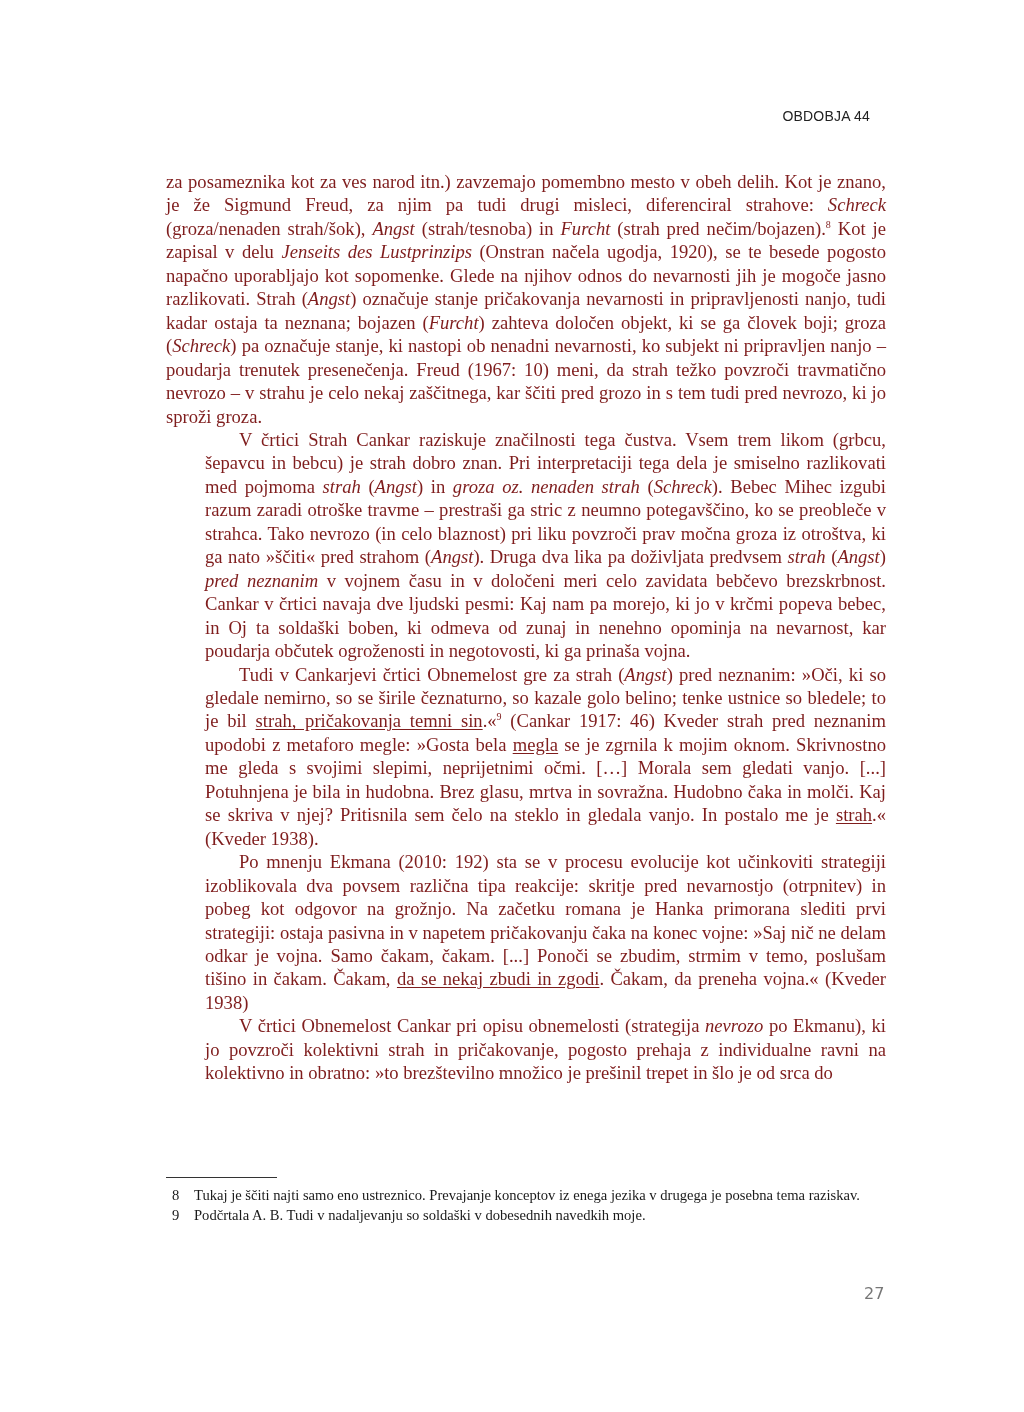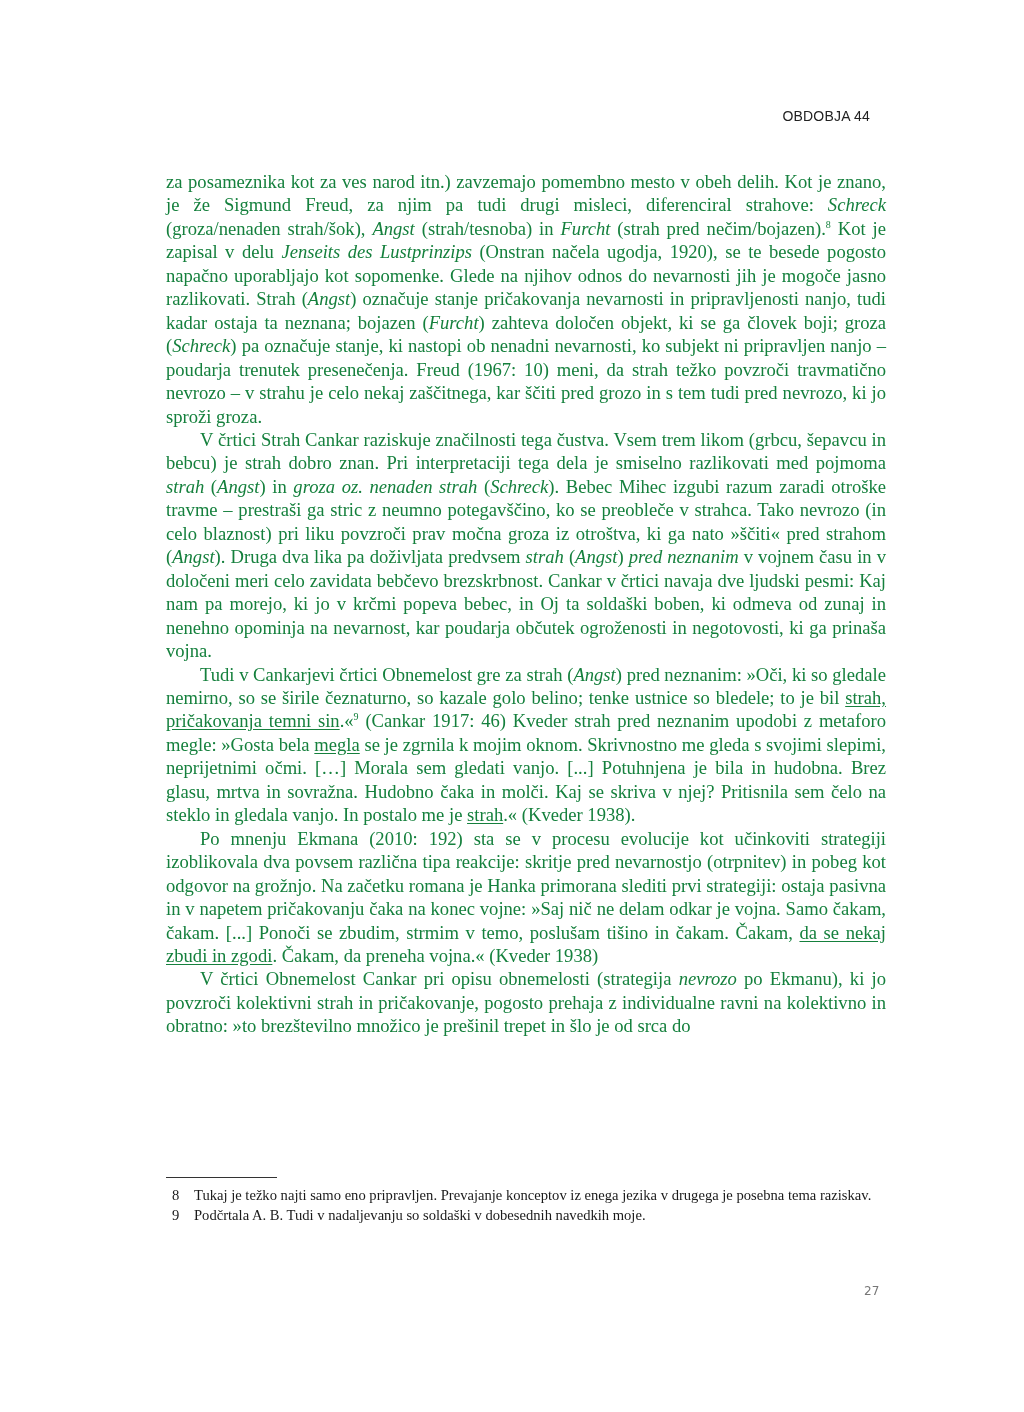--- a/index.html
+++ b/index.html
@@ -4,39 +4,39 @@
 <style>
   html, body { margin: 0; padding: 0; background: #ffffff; }
   body { width: 1024px; height: 1412px; position: relative; overflow: hidden; }
   .page { position: absolute; left: 0; top: 0; width: 1024px; height: 996px; background: #fff; }
   .running-head {
     position: absolute; right: 154px; top: 108px;
     font-family: "Liberation Sans", sans-serif; font-size: 14px; color: #222; letter-spacing: 0.2px;
   }
   .body-text {
     position: absolute; left: 166px; top: 170px; width: 720px;
-    font-family: "Liberation Serif", serif; font-size: 18.6px; line-height: 23.45px; color: #15803d;
+    font-family: "Liberation Serif", serif; font-size: 18.6px; line-height: 23.45px; color: #7f1d1d;
   }
   .body-text p { margin: 0; text-align: justify; }
-  .body-text p.indent { text-indent: 34px; }
+  .body-text p.indent { text-indent: 34px; margin-left: 39px; }
   .body-text p.first { text-indent: 0; }
   i { font-style: italic; }
   u { text-decoration: underline; text-underline-offset: 2px; }
   sup { font-size: 10px; line-height: 0; vertical-align: 7px; }
   .fn-rule { position: absolute; left: 166px; top: 1177px; width: 111px; height: 1px; background: #333; }
   .footnotes {
     position: absolute; left: 172px; top: 1186px; width: 714px;
     font-family: "Liberation Serif", serif; font-size: 14.6px; line-height: 19.5px; color: #1a1a1a;
   }
   .fn { display: flex; margin: 0; }
   .fn-num { width: 22px; flex: 0 0 22px; }
   .fn-text { flex: 1; text-align: justify; }
   .page-number {
     position: absolute; left: 864px; top: 1284px;
-    font-family: "DejaVu Sans", sans-serif; font-size: 12px; color: #777;
+    font-family: "DejaVu Sans", sans-serif; font-size: 16px; color: #777;
   }
 </style>
 </head>
 <body>
 
 <div class="page">
   <div class="running-head">OBDOBJA 44</div>
 
   <div class="body-text">
     <p class="first">za posameznika kot za ves narod itn.) zavzemajo pomembno mesto v obeh delih. Kot je znano, je že Sigmund Freud, za njim pa tudi drugi misleci, diferenciral strahove: <i>Schreck</i> (groza/nenaden strah/šok), <i>Angst</i> (strah/tesnoba) in <i>Furcht</i> (strah pred nečim/bojazen).<sup>8</sup> Kot je zapisal v delu <i>Jenseits des Lustprinzips</i> (Onstran načela ugodja, 1920), se te besede pogosto napačno uporabljajo kot sopomenke. Glede na njihov odnos do nevarnosti jih je mogoče jasno razlikovati. Strah (<i>Angst</i>) označuje stanje pričakovanja nevarnosti in pripravljenosti nanjo, tudi kadar ostaja ta neznana; bojazen (<i>Furcht</i>) zahteva določen objekt, ki se ga človek boji; groza (<i>Schreck</i>) pa označuje stanje, ki nastopi ob nenadni nevarnosti, ko subjekt ni pripravljen nanjo – poudarja trenutek presenečenja. Freud (1967: 10) meni, da strah težko povzroči travmatično nevrozo – v strahu je celo nekaj zaščitnega, kar ščiti pred grozo in s tem tudi pred nevrozo, ki jo sproži groza.</p>
@@ -44,21 +44,21 @@
     <p class="indent">Tudi v Cankarjevi črtici Obnemelost gre za strah (<i>Angst</i>) pred neznanim: »Oči, ki so gledale nemirno, so se širile čeznaturno, so kazale golo belino; tenke ustnice so bledele; to je bil <u>strah, pričakovanja temni sin</u>.«<sup>9</sup> (Cankar 1917: 46) Kveder strah pred neznanim upodobi z metaforo megle: »Gosta bela <u>megla</u> se je zgrnila k mojim oknom. Skrivnostno me gleda s svojimi slepimi, neprijetnimi očmi. […] Morala sem gledati vanjo. [...] Potuhnjena je bila in hudobna. Brez glasu, mrtva in sovražna. Hudobno čaka in molči. Kaj se skriva v njej? Pritisnila sem čelo na steklo in gledala vanjo. In postalo me je <u>strah</u>.« (Kveder 1938).</p>
     <p class="indent">Po mnenju Ekmana (2010: 192) sta se v procesu evolucije kot učinkoviti strategiji izoblikovala dva povsem različna tipa reakcije: skritje pred nevarnostjo (otrpnitev) in pobeg kot odgovor na grožnjo. Na začetku romana je Hanka primorana slediti prvi strategiji: ostaja pasivna in v napetem pričakovanju čaka na konec vojne: »Saj nič ne delam odkar je vojna. Samo čakam, čakam. [...] Ponoči se zbudim, strmim v temo, poslušam tišino in čakam. Čakam, <u>da se nekaj zbudi in zgodi</u>. Čakam, da preneha vojna.« (Kveder 1938)</p>
     <p class="indent">V črtici Obnemelost Cankar pri opisu obnemelosti (strategija <i>nevrozo</i> po Ekmanu), ki jo povzroči kolektivni strah in pričakovanje, pogosto prehaja z individualne ravni na kolektivno in obratno: »to brezštevilno množico je prešinil trepet in šlo je od srca do</p>
   </div>
 
   <div class="fn-rule"></div>
 
   <div class="footnotes">
     <div class="fn">
       <span class="fn-num">8</span>
-      <span class="fn-text">Tukaj je težko najti samo eno pripravljen. Prevajanje konceptov iz enega jezika v drugega je posebna tema raziskav.</span>
+      <span class="fn-text">Tukaj je ščiti najti samo eno ustreznico. Prevajanje konceptov iz enega jezika v drugega je posebna tema raziskav.</span>
     </div>
     <div class="fn">
       <span class="fn-num">9</span>
       <span class="fn-text">Podčrtala A. B. Tudi v nadaljevanju so soldaški v dobesednih navedkih moje.</span>
     </div>
   </div>
 
   <div class="page-number">27</div>
 </div>
 

